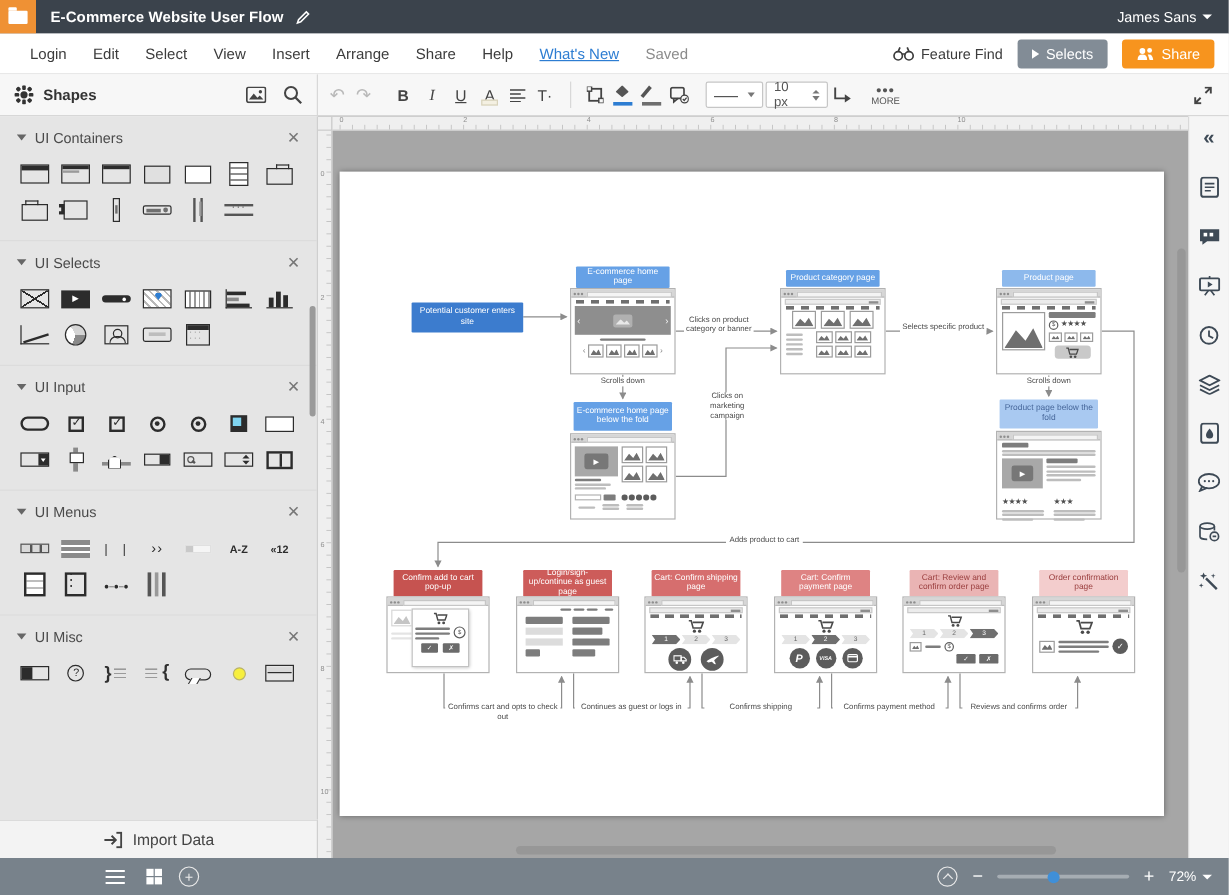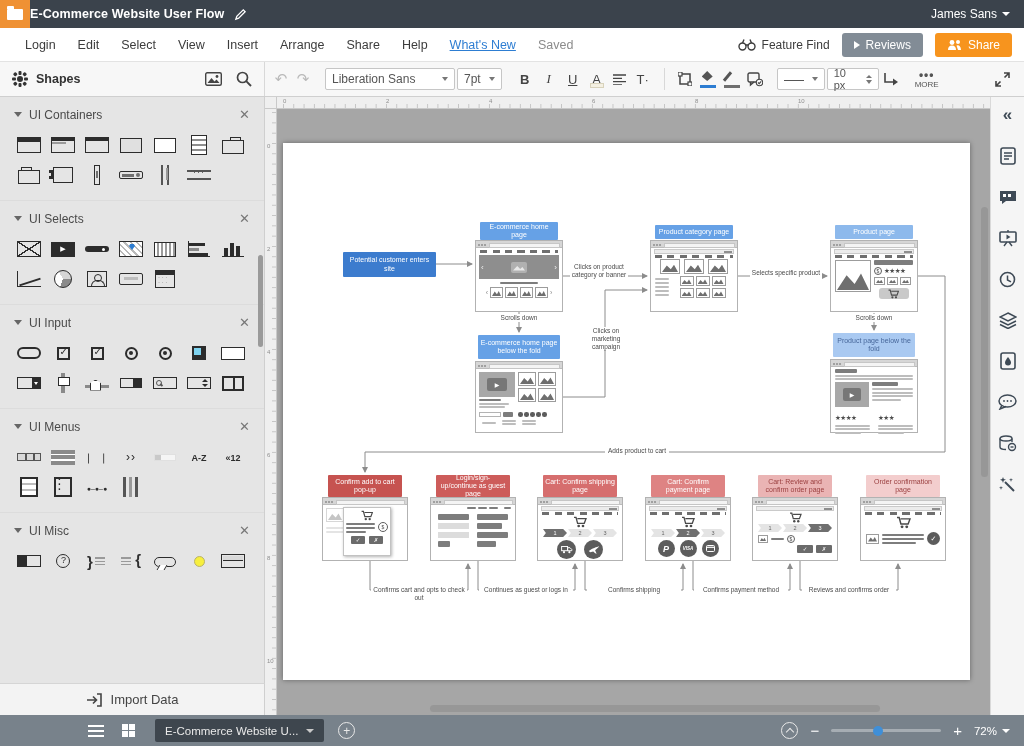--- a/index.html
+++ b/index.html
@@ -3,21 +3,21 @@
 <meta charset="utf-8">
 <style>
 *{box-sizing:border-box;margin:0;padding:0}
 html,body{width:1024px;height:746px;overflow:hidden}
 body{font-family:"Liberation Sans",sans-serif;font-size:12px;color:#3c3c3c;background:#fff;position:relative}
 
 .titlebar{position:absolute;left:0;top:0;width:1024px;height:28px;background:#3b434c;display:flex;align-items:center}
 .folder-btn{width:30px;height:28px;background:#ef9134;display:flex;align-items:center;justify-content:center}
 .folder{width:16px;height:11px;background:#fff;border-radius:1px;position:relative}
 .folder::before{content:"";position:absolute;left:0;top:-3px;width:7px;height:3px;background:#fff;border-radius:1px 1px 0 0}
-.doc-title{color:#fff;font-size:12.5px;font-weight:bold;letter-spacing:.1px}
+.doc-title{color:#fff;font-size:12.5px;margin-left:12px;font-weight:bold;letter-spacing:.1px}
 .pencil{margin-left:10px;width:13px;height:13px}
 .user-menu{margin-left:auto;margin-right:14px;color:#fff;font-size:12px;display:flex;align-items:center;gap:5px}
 .caret{width:0;height:0;border-left:4px solid transparent;border-right:4px solid transparent;border-top:4px solid #fff}
 
 .menubar{position:absolute;left:0;top:28px;width:1024px;height:34px;background:#fff;border-bottom:1px solid #e3e3e3;display:flex;align-items:center;padding-left:14px}
 .menu-item{padding:0 11px;font-size:12.5px;color:#3c3c3c;cursor:default}
 .menu-item.link{color:#2d7dd2;text-decoration:underline}
 .menu-item.saved{color:#8b8b8b}
 .menubar-right{margin-left:auto;display:flex;align-items:center;gap:12px;padding-right:12px}
 .featfind{display:flex;align-items:center;gap:6px;color:#3c3c3c}
@@ -202,21 +202,21 @@
     <div class="featfind">
       <svg width="18" height="13" viewBox="0 0 18 13">
           <circle cx="4.5" cy="8.5" r="3.5" fill="none" stroke="#3c3c3c" stroke-width="1.4"></circle>
           <circle cx="13.5" cy="8.5" r="3.5" fill="none" stroke="#3c3c3c" stroke-width="1.4"></circle>
           <path d="M4.5 5 L6 1.5 M13.5 5 L12 1.5 M7.5 7 h3" fill="none" stroke="#3c3c3c" stroke-width="1.4"></path>
         </svg>
       <span>Feature Find</span>
     </div>
     <div class="btn present">
         <span class="tri-right"></span>
-        <span>Reviews</span>
+        <span>Selects</span>
       </div>
     <div class="btn share">
       <svg width="15" height="12" viewBox="0 0 15 12">
           <circle cx="5" cy="3.5" r="2.4" fill="#fff"></circle>
           <path d="M1 11 q0-4.5 4-4.5 t4 4.5 Z" fill="#fff"></path>
           <circle cx="11" cy="3" r="2" fill="#fff"></circle>
           <path d="M9.5 6.5 q4-1 4.5 4.5 h-3" fill="#fff"></path>
         </svg>
       <span>Share</span>
     </div>
@@ -245,30 +245,20 @@
         </svg>
       <svg width="16" height="16" viewBox="0 0 16 16">
           <circle cx="6.5" cy="6.5" r="5" fill="none" stroke="#444" stroke-width="1.7"></circle>
           <path d="M10.2 10.2 L15 15" stroke="#444" stroke-width="1.9"></path>
         </svg>
     </span>
   </div>
   <div class="tb-group">
     <span class="tool-ic" style="color:#b9b9b9;font-size:15px">↶</span>
     <span class="tool-ic" style="color:#b9b9b9;font-size:15px">↷</span>
-  </div>
-  <div class="tb-group">
-    <div class="select-box" style="width:130px">
-        <span style="flex:1">Liberation Sans</span>
-        <span class="dn"></span>
-      </div>
-    <div class="select-box">
-        <span>7pt</span>
-        <span class="dn"></span>
-      </div>
   </div>
   <div class="tb-group">
     <span class="fmt b">B</span>
     <span class="fmt i">I</span>
     <span class="fmt u">U</span>
     <span class="fmt a">A</span>
     <span class="tool-ic">
         <svg width="13" height="11" viewBox="0 0 13 11">
           <path d="M0 1h13M0 4.3h9M0 7.6h13M0 10.9h9" stroke="#444" stroke-width="1.3"></path>
         </svg>
@@ -998,24 +988,20 @@
     </div>
   </div>
 
   <div class="hscroll"></div>
   <div class="vscroll"></div>
 </div>
 
 <div class="statusbar">
   <span class="sb-list"></span>
   <span class="sb-grid"></span>
-  <div class="sb-tab">
-      <span>E-Commerce Website U...</span>
-      <span class="caret" style="border-top-color:#c9c9c9"></span>
-    </div>
   <span class="sb-add">+</span>
   <div class="sb-right">
     <span class="sb-zoombtn"></span>
     <span class="pm">−</span>
     <span class="slider">
         <span class="knob"></span>
       </span>
     <span class="pm">+</span>
     <span style="font-size:11.5px;display:flex;align-items:center;gap:5px">
         <span>72%</span>

